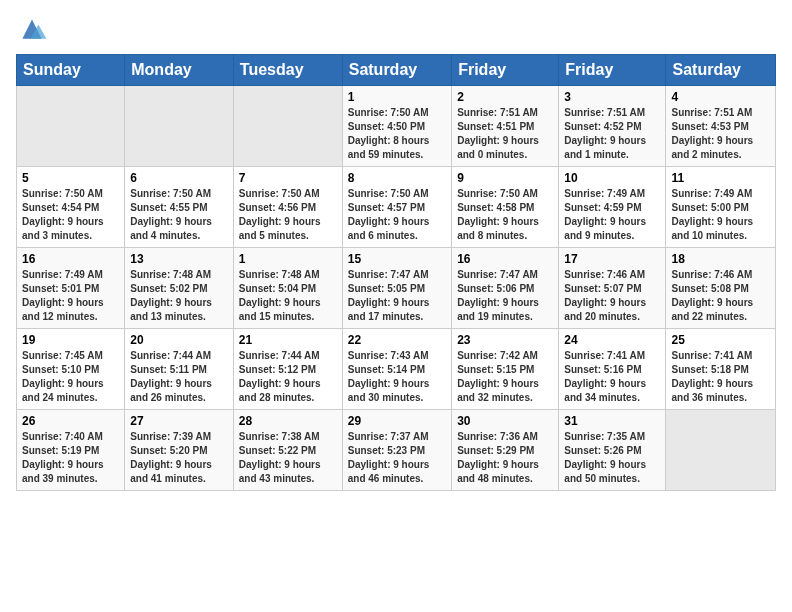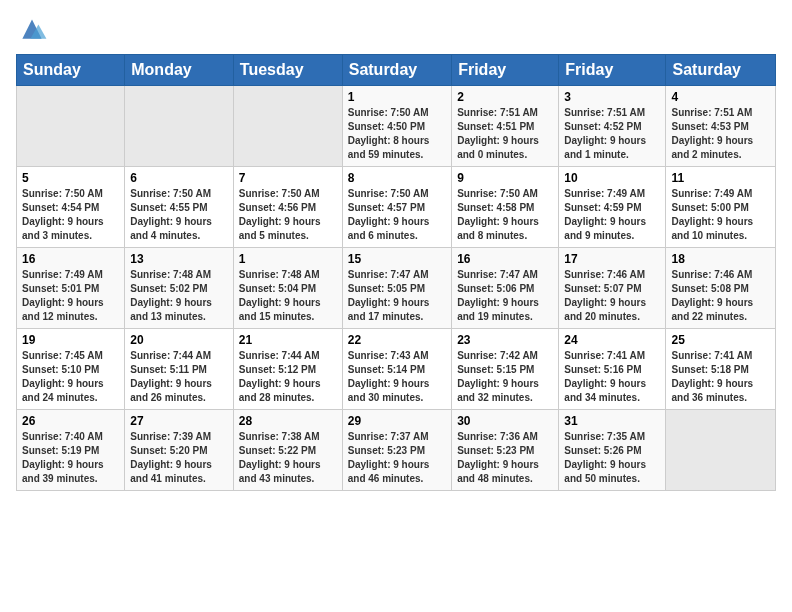--- a/index.html
+++ b/index.html
@@ -332,21 +332,21 @@
         <td>
           <span class="day-num">29</span>
           <div class="day-info" style="white-space: pre-line;">Sunrise: 7:37 AM
 Sunset: 5:23 PM
 Daylight: 9 hours
 and 46 minutes.</div>
         </td>
         <td>
           <span class="day-num">30</span>
           <div class="day-info" style="white-space: pre-line;">Sunrise: 7:36 AM
-Sunset: 5:23 PM
+Sunset: 5:29 PM
 Daylight: 9 hours
 and 48 minutes.</div>
         </td>
         <td>
           <span class="day-num">31</span>
           <div class="day-info" style="white-space: pre-line;">Sunrise: 7:35 AM
 Sunset: 5:26 PM
 Daylight: 9 hours
 and 50 minutes.</div>
         </td>

